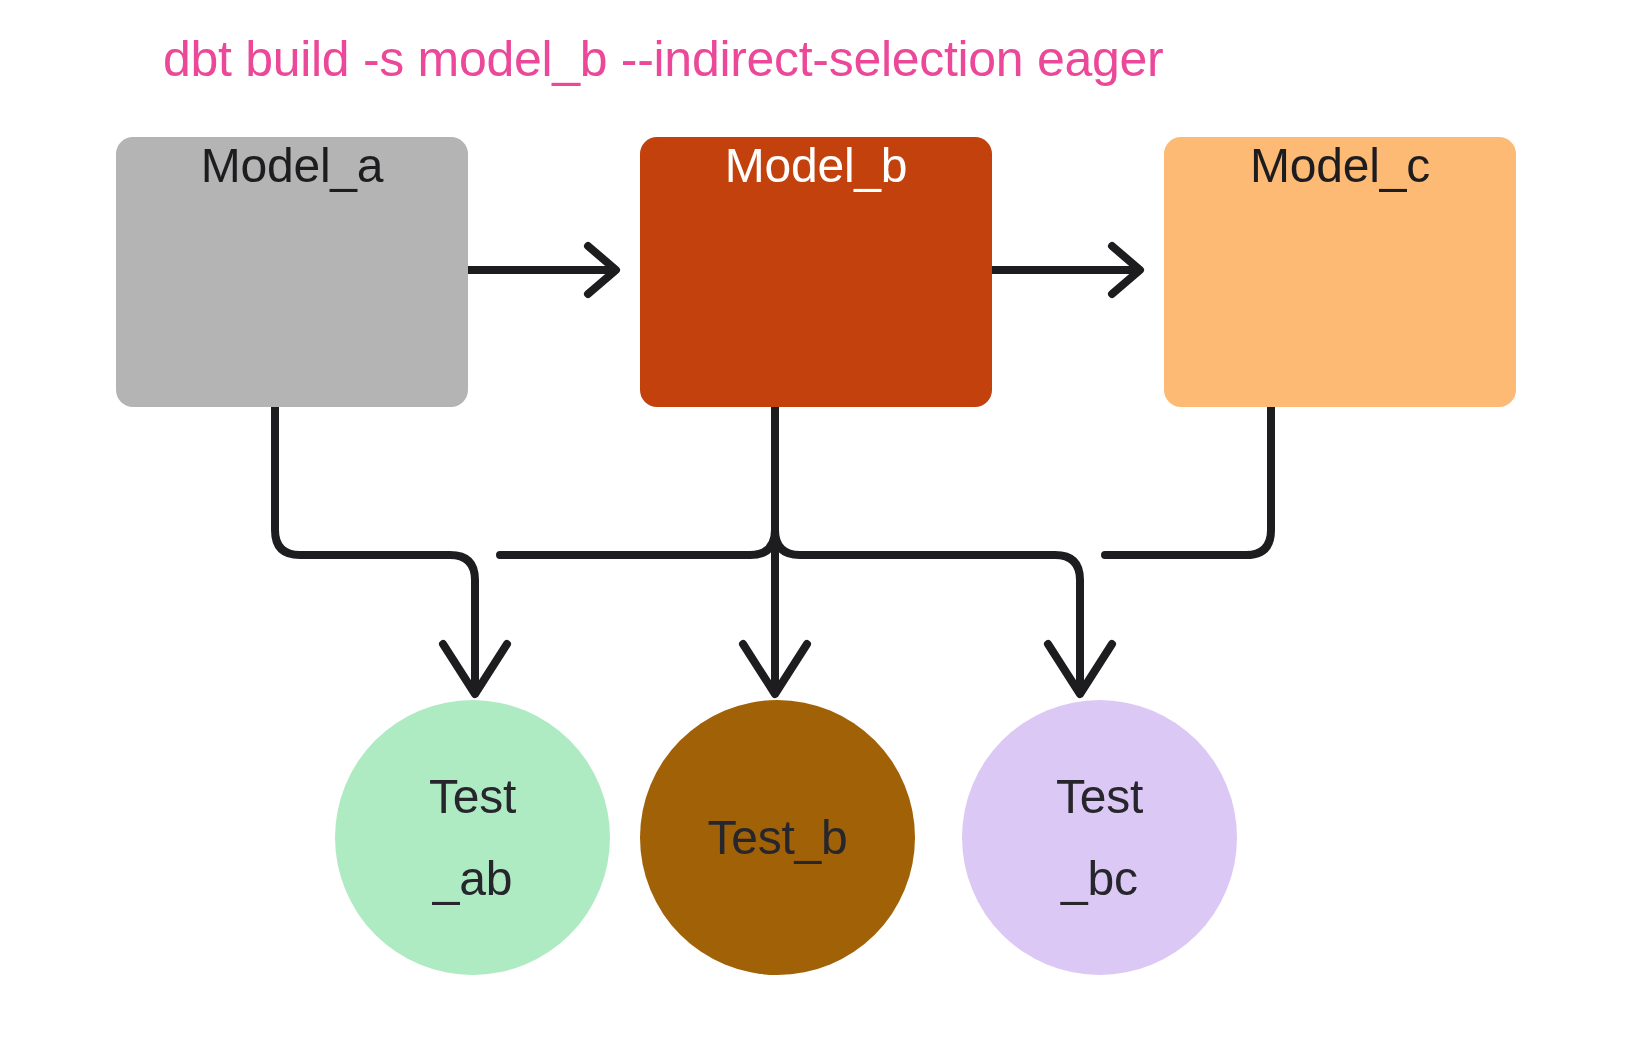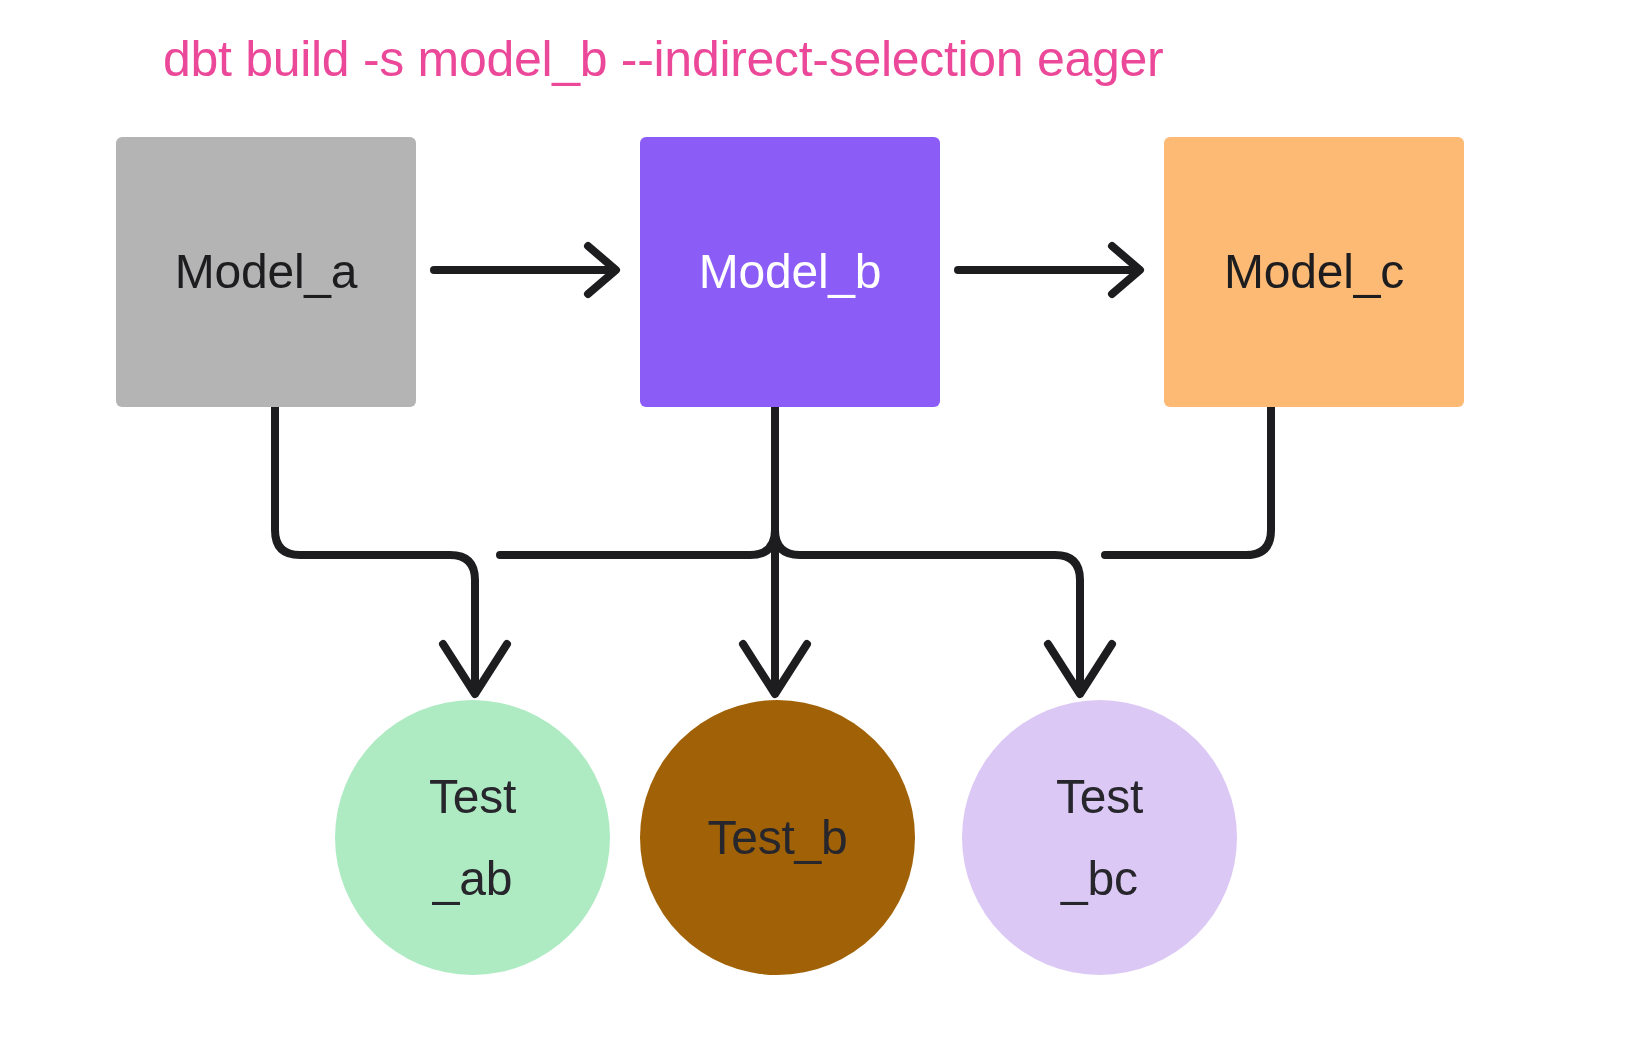--- a/index.html
+++ b/index.html
@@ -33,25 +33,25 @@
     top: 28px;
     width: 1200px;
     font-size: 50px;
     line-height: 62px;
     color: #1d1d20;
     letter-spacing: -0.3px;
     white-space: nowrap;
   }
   .model-box {
     position: absolute;
-    width: 300px;
+    width: 352px;
     height: 270px;
-    border-radius: 6px;
+    border-radius: 17px;
     display: flex;
-    align-items: center;
+    align-items: flex-start;
     justify-content: center;
   }
   .model-label {
     font-size: 48px;
     line-height: 58px;
     letter-spacing: -0.2px;
     text-align: center;
   }
   .test-circle {
     position: absolute;
@@ -114,21 +114,21 @@
         <path d="M 1271 407 L 1271 530 Q 1271 555 1246 555 L 1105 555"></path>
       </g>
 
     </g>
   </svg>
 
   <div class="model-box" style="left: 116px; top: 137px; background: rgb(180, 180, 180);">
     <span class="model-label" style="color: rgb(29, 29, 32);">Model_a</span>
   </div>
 
-  <div class="model-box" style="left: 640px; top: 137px; background: #8b5cf6;">
+  <div class="model-box" style="left: 640px; top: 137px; background: #c2410c;">
     <span class="model-label" style="color: rgb(255, 255, 255);">Model_b</span>
   </div>
 
   <div class="model-box" style="left: 1164px; top: 137px; background: #fdba74;">
     <span class="model-label" style="color: rgb(29, 29, 32);">Model_c</span>
   </div>
 
   <div class="test-circle" style="left: 335px; top: 700px; background: rgb(174, 235, 195);">
     <span class="test-label" style="color: rgb(38, 38, 44);">Test
 _ab</span>

